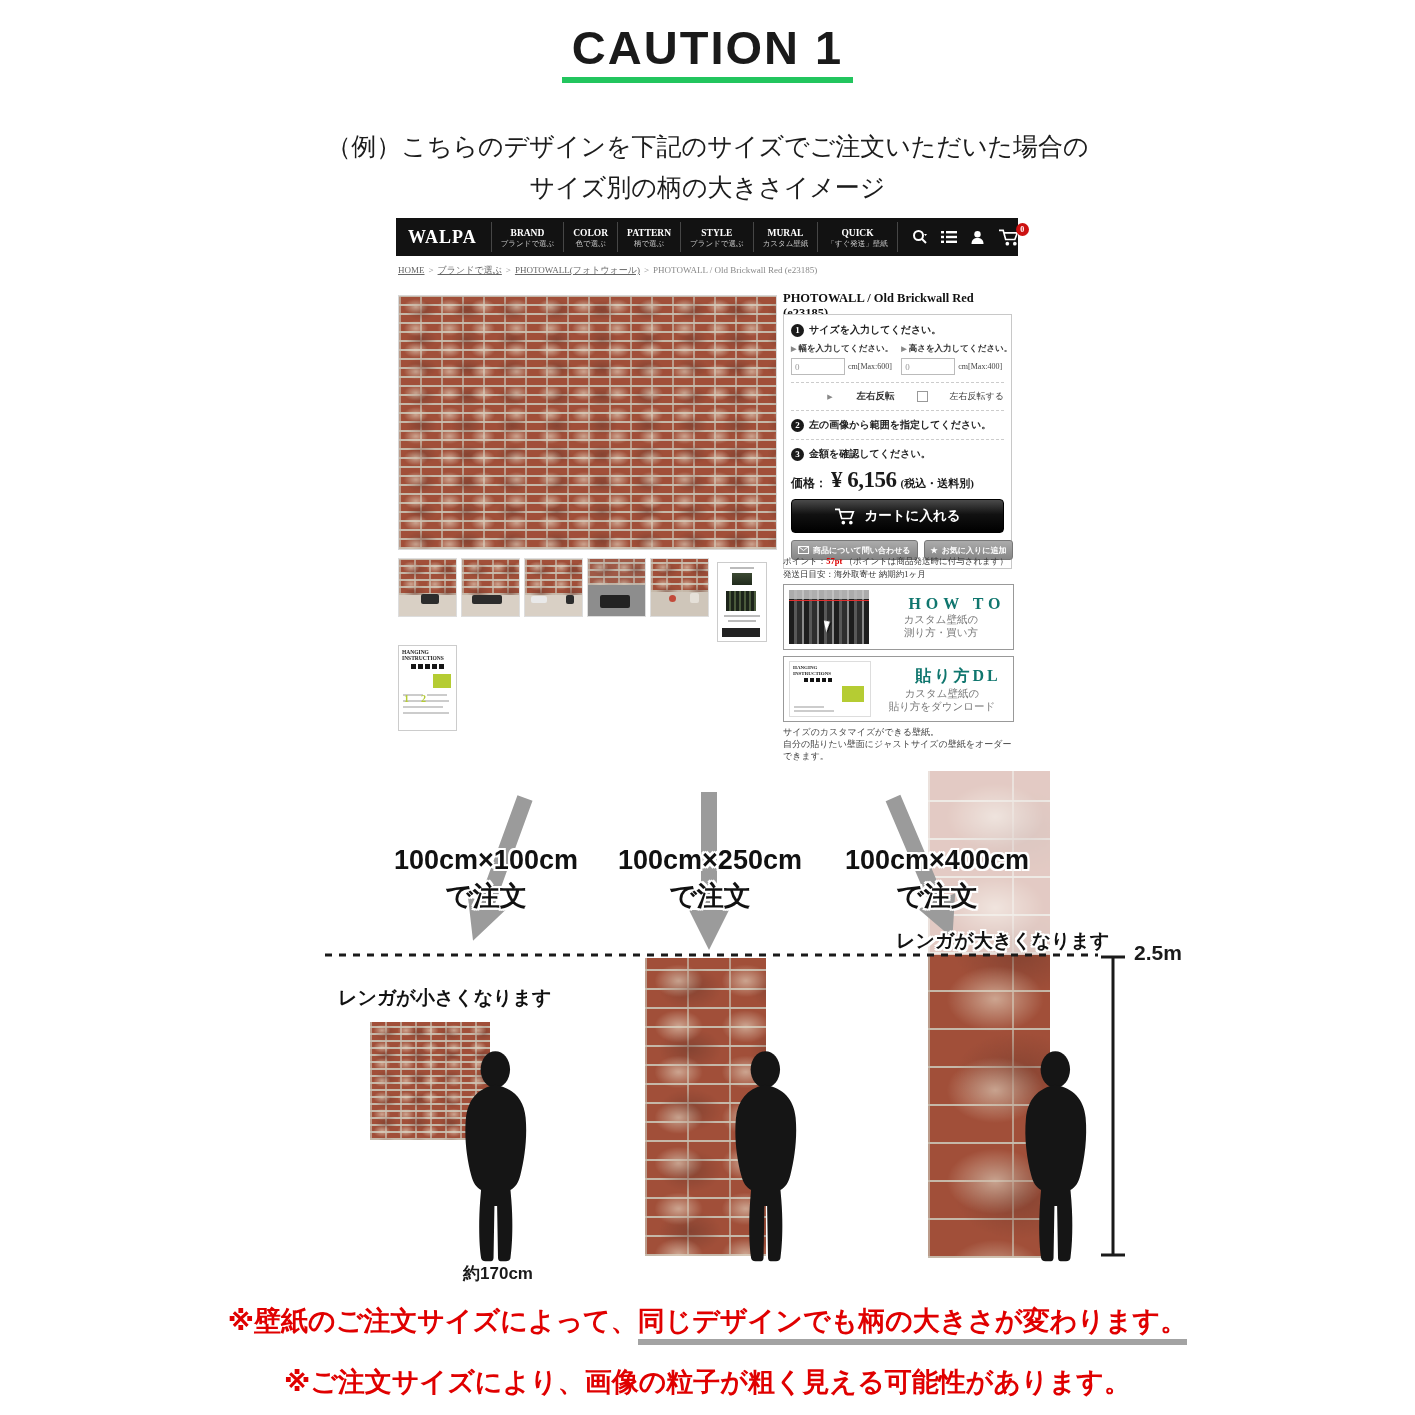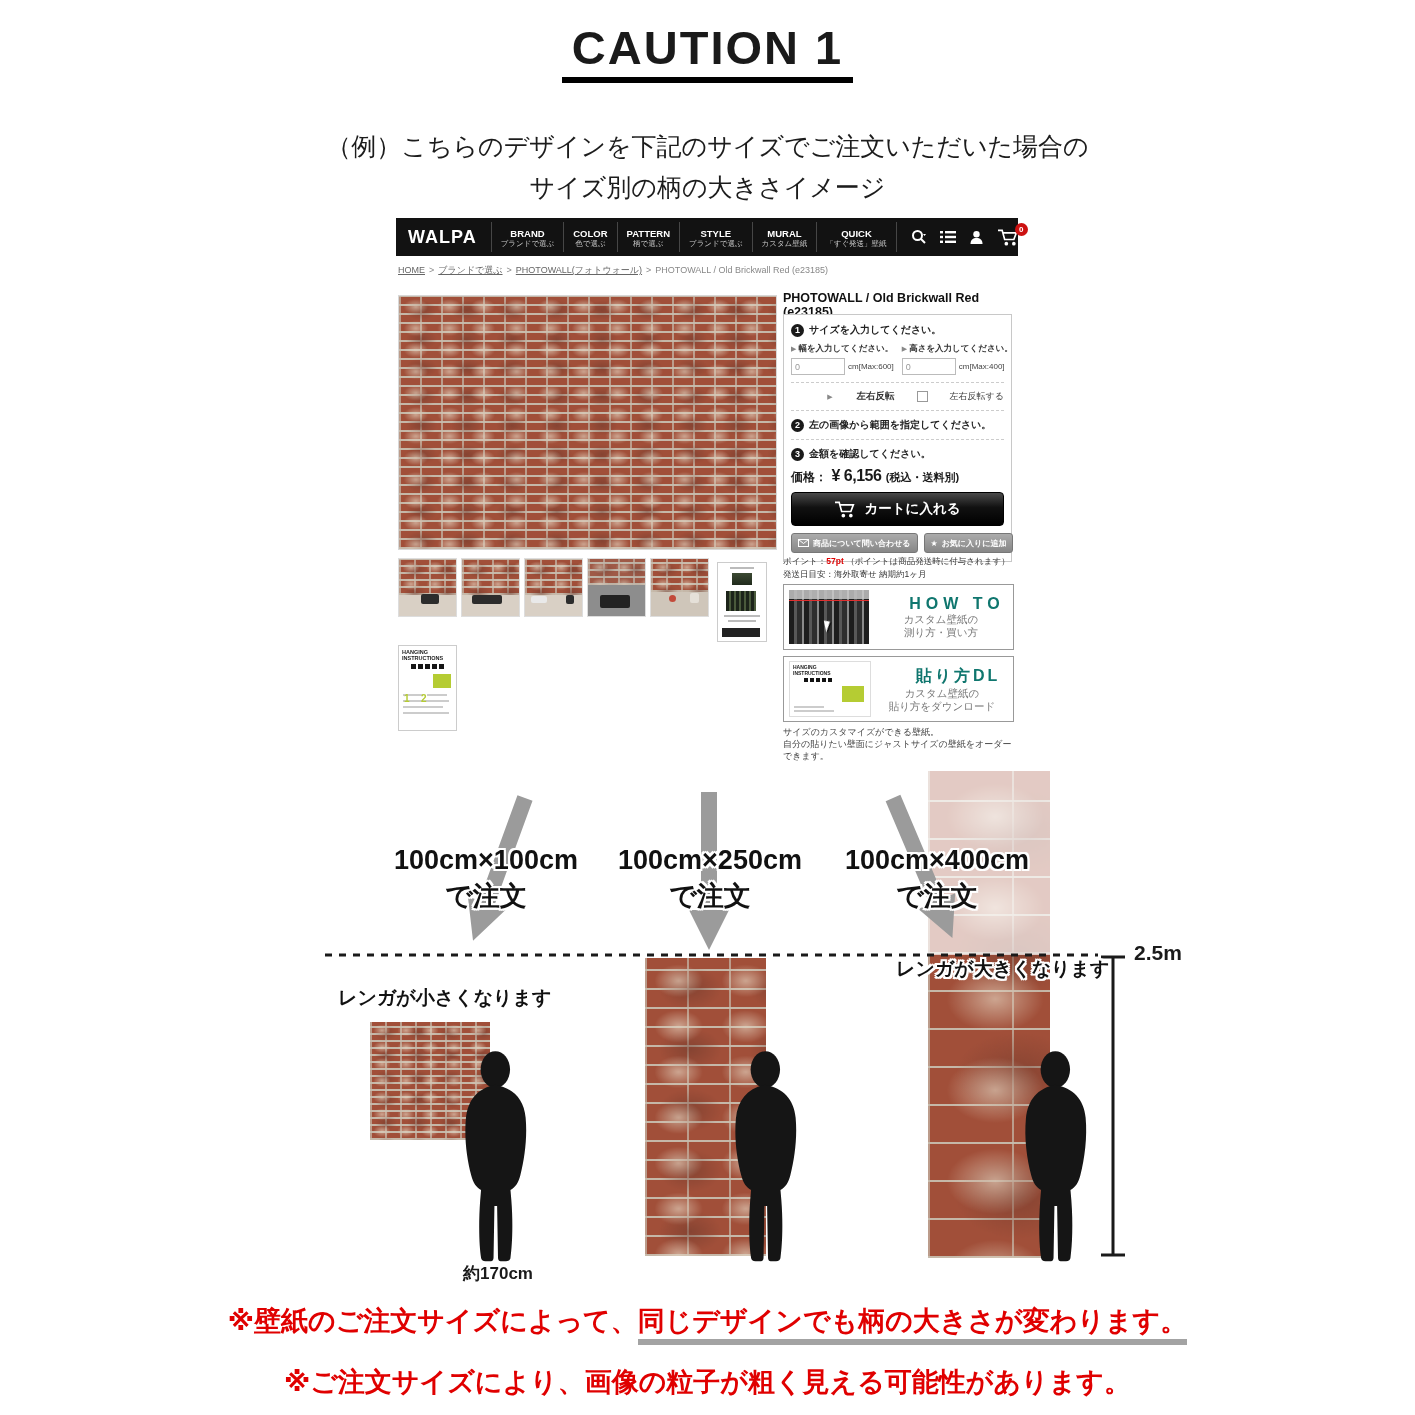--- a/index.html
+++ b/index.html
@@ -3,25 +3,25 @@
 <meta charset="utf-8">
 <style>
   html,body{margin:0;padding:0;background:#fff;}
   .stage{position:relative;width:1415px;height:1415px;margin:0 auto;background:#fff;overflow:hidden;
          font-family:"Liberation Sans","DejaVu Sans",sans-serif;color:#1a1a1a;}
   .a{position:absolute;}
   .ctr{left:0;width:1415px;text-align:center;}
 
   
   .cap-title{top:20px;font-size:47px;font-weight:bold;letter-spacing:2px;}
-  .cap-title span{display:inline-block;border-bottom:6px solid #000000;padding:0 10px 2px;}
+  .cap-title span{display:inline-block;border-bottom:6px solid #22c55e;padding:0 10px 2px;}
   .cap-sub{top:126px;font-size:25px;line-height:41px;color:#1c1c1c;}
 
   
-  .site{left:396px;top:218px;width:622px;height:552px;background:#fff;}
+  .site{left:396px;top:218px;width:622px;height:552px;background:#fff;font-family:Liberation Serif, serif;}
   .hdr{position:absolute;left:0;top:0;width:622px;height:38px;background:#121212;display:flex;align-items:center;}
   .logo{color:#fff;font-size:18px;font-weight:bold;letter-spacing:1px;padding:0 14px 0 12px;}
   .nav{display:flex;height:30px;}
   .nav-item{border-left:1px solid #464646;padding:2px 9px 0;display:flex;flex-direction:column;align-items:center;justify-content:center;cursor:pointer;}
   .nav-en{color:#fff;font-size:9.5px;font-weight:bold;line-height:11px;white-space:nowrap;}
   .nav-jp{color:#cbcbcb;font-size:7.5px;line-height:9px;white-space:nowrap;}
   .hdr-icons{margin-left:auto;display:flex;align-items:center;gap:13px;padding-right:14px;border-left:1px solid #464646;height:30px;padding-left:14px;}
   .hicon{position:relative;display:flex;align-items:center;}
   .badge{position:absolute;right:-9px;top:-4px;width:13px;height:13px;border-radius:50%;background:#cc1111;color:#fff;
          font-size:8px;font-weight:bold;display:flex;align-items:center;justify-content:center;}
@@ -72,21 +72,21 @@
   .mk{color:#888;font-size:7px;margin-right:2px;}
   .inline-ctl{display:flex;align-items:center;gap:3px;}
   .tiny-input{width:46px;height:15px;border:1px solid #bbb;font-size:9px;color:#999;padding:0 3px;font-family:inherit;}
   .unit{font-size:8px;color:#444;white-space:nowrap;}
   .dash{border:none;border-top:1px dashed #ccc;margin:7px 0;}
   .fliprow{display:flex;align-items:center;gap:22px;font-size:9px;color:#444;justify-content:flex-end;}
   .fliplab{font-weight:bold;font-size:9.5px;color:#333;}
   .cb{width:9px;height:9px;border:1px solid #999;background:#fff;display:inline-block;cursor:pointer;}
   .pricerow{margin:4px 0 6px;white-space:nowrap;}
   .pricelab{font-size:12px;font-weight:bold;}
-  .priceval{font-size:16px;font-weight:bold;letter-spacing:-.5px;}
+  .priceval{font-size:23px;font-weight:bold;letter-spacing:-.5px;}
   .pricenote{font-size:11px;font-weight:bold;}
   .cartbtn{width:100%;height:34px;border:1px solid #000;border-radius:4px;color:#fff;font-size:13.5px;font-weight:bold;
            background:linear-gradient(#4a4a4a,#111 45%,#000);display:flex;align-items:center;justify-content:center;gap:8px;cursor:pointer;font-family:inherit;}
   .grayrow{display:flex;gap:6px;margin-top:7px;}
   .graybtn{height:20px;border:1px solid #777;border-radius:3px;color:#fff;font-size:8px;font-weight:bold;
            background:linear-gradient(#ababab,#878787);display:flex;align-items:center;justify-content:center;gap:4px;cursor:pointer;white-space:nowrap;font-family:inherit;}
   .gb1{flex:1.45;} .gb2{flex:1;}
   .points{position:absolute;left:387px;top:338px;font-size:8.5px;color:#333;white-space:nowrap;}
   .points .red{color:#dd0000;font-weight:bold;}
   .shipline{position:absolute;left:387px;top:351px;font-size:8.5px;color:#333;}
@@ -428,21 +428,21 @@
   <div class="a opt-label" style="left:600px">
     <div>100cm×250cm</div>
       <div>で注文</div>
   </div>
   <div class="a opt-label" style="left:827px">
     <div>100cm×400cm</div>
       <div>で注文</div>
   </div>
 
   <div class="a note" style="left:338px;top:985px">レンガが小さくなります</div>
-  <div class="a note outline" style="left:896px;top:956px">レンガが大きくなります</div>
+  <div class="a note outline" style="left:896px;top:928px">レンガが大きくなります</div>
   <div class="a ruler-label">2.5m</div>
 
   <svg class="a person" style="left:452px;top:1049px" width="92" height="214" viewBox="0 0 100 240">
       <use href="#sil"></use>
     </svg>
   <svg class="a person" style="left:722px;top:1049px" width="92" height="214" viewBox="0 0 100 240">
       <use href="#sil"></use>
     </svg>
   <svg class="a person" style="left:1012px;top:1049px" width="92" height="214" viewBox="0 0 100 240">
       <use href="#sil"></use>

